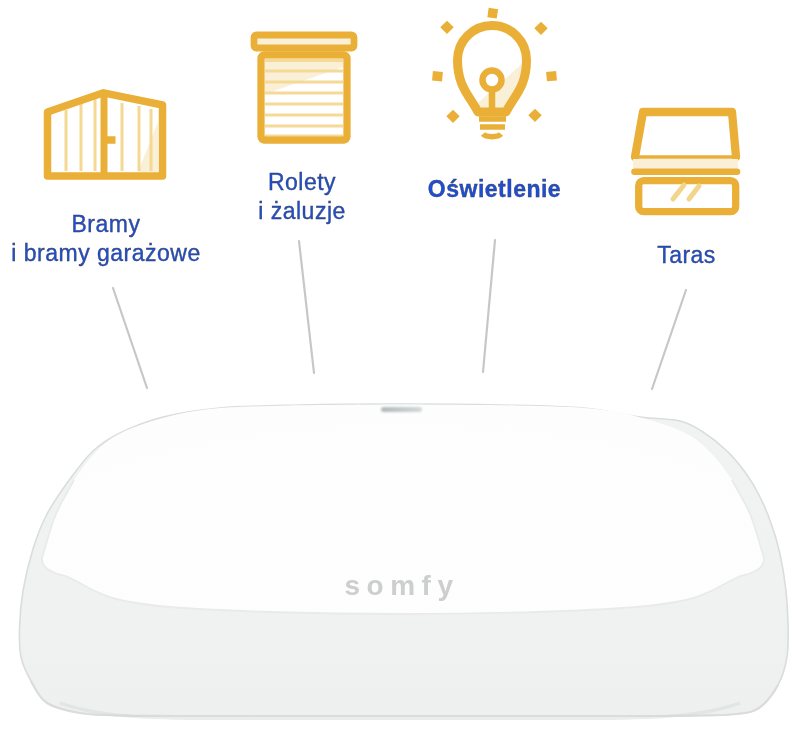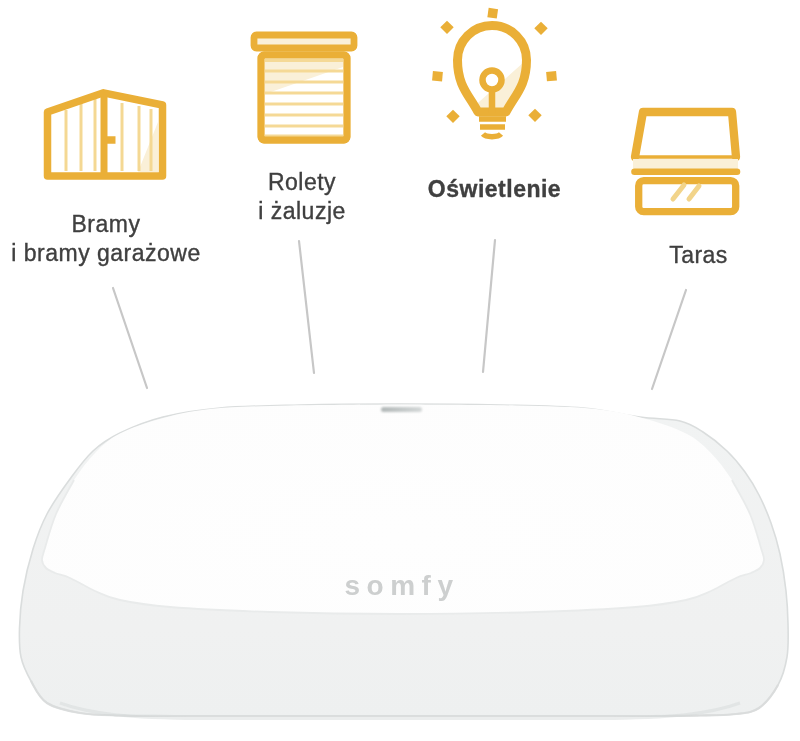--- a/index.html
+++ b/index.html
@@ -1,18 +1,18 @@
 <!DOCTYPE html>
 <html><head>
 <meta charset="utf-8">
 <style>
 html,body{margin:0;padding:0;}
 body{width:800px;height:741px;background:#ffffff;overflow:hidden;position:relative;
  font-family:"Liberation Sans", sans-serif;}
-.lbl{position:absolute;color:#404040;font-size:23px;line-height:29px;text-align:center;letter-spacing:0.5px;-webkit-text-stroke:0.35px #3c3c3c;}
+.lbl{position:absolute;color:#1d4ed8;font-size:23px;line-height:29px;text-align:center;letter-spacing:0.5px;-webkit-text-stroke:0.35px #3c3c3c;}
 svg{position:absolute;left:0;top:0;}
 </style>
 </head>
 <body>
 <svg width="800" height="741" viewBox="0 0 800 741">
 <defs>
  <linearGradient id="wall" x1="0" y1="0" x2="0" y2="1">
   <stop offset="0" stop-color="#f1f3f3"></stop>
   <stop offset="0.72" stop-color="#f0f1f1"></stop>
   <stop offset="1" stop-color="#eef0f0"></stop>
@@ -115,13 +115,13 @@
  <g stroke="#f2d48a" stroke-width="5" stroke-linecap="round">
   <line x1="673" y1="199" x2="684" y2="185"></line>
   <line x1="689" y1="199" x2="699" y2="186"></line>
  </g>
 </g>
 </svg>
 
 <div class="lbl" style="left:-4px;top:210px;width:220px;">Bramy<br>i bramy garażowe</div>
 <div class="lbl" style="left:202px;top:168px;width:200px;">Rolety<br>i żaluzje</div>
 <div class="lbl" style="left:394px;top:175px;width:201px;font-weight:bold;">Oświetlenie</div>
-<div class="lbl" style="left:598px;top:241px;width:201px;">Taras</div>
+<div class="lbl" style="left:586px;top:241px;width:201px;">Taras</div>
 
 </body></html>

